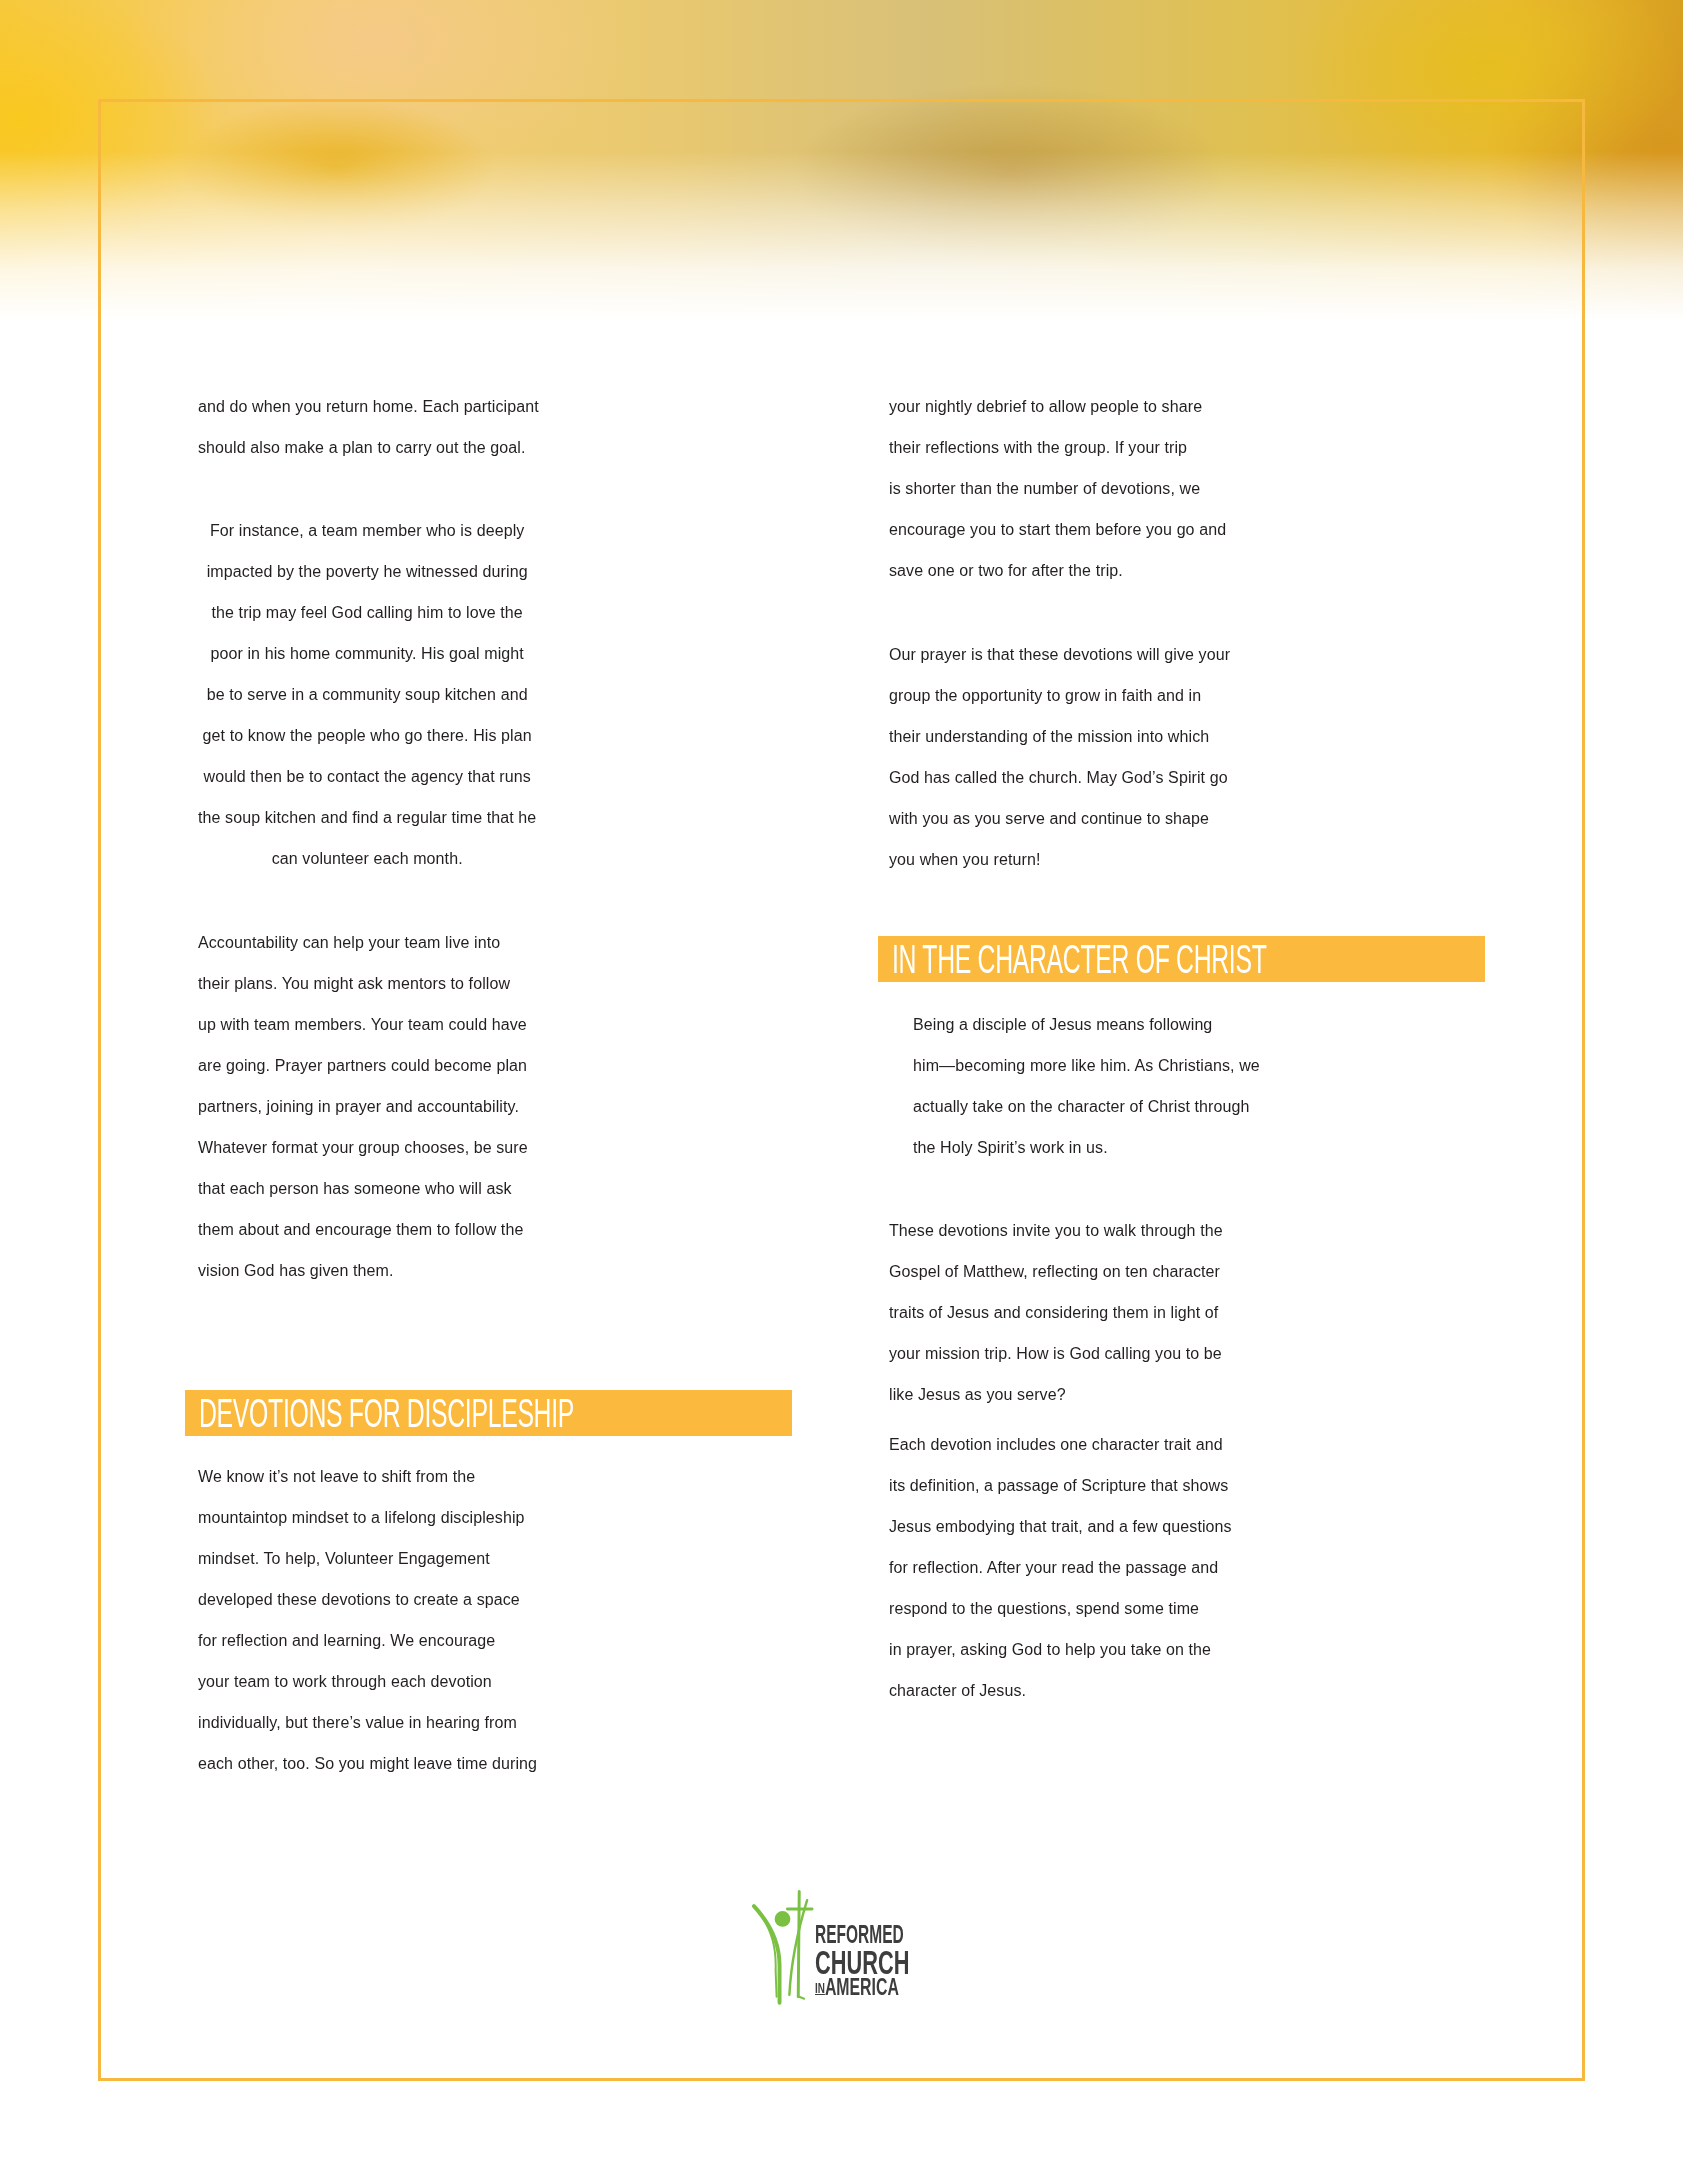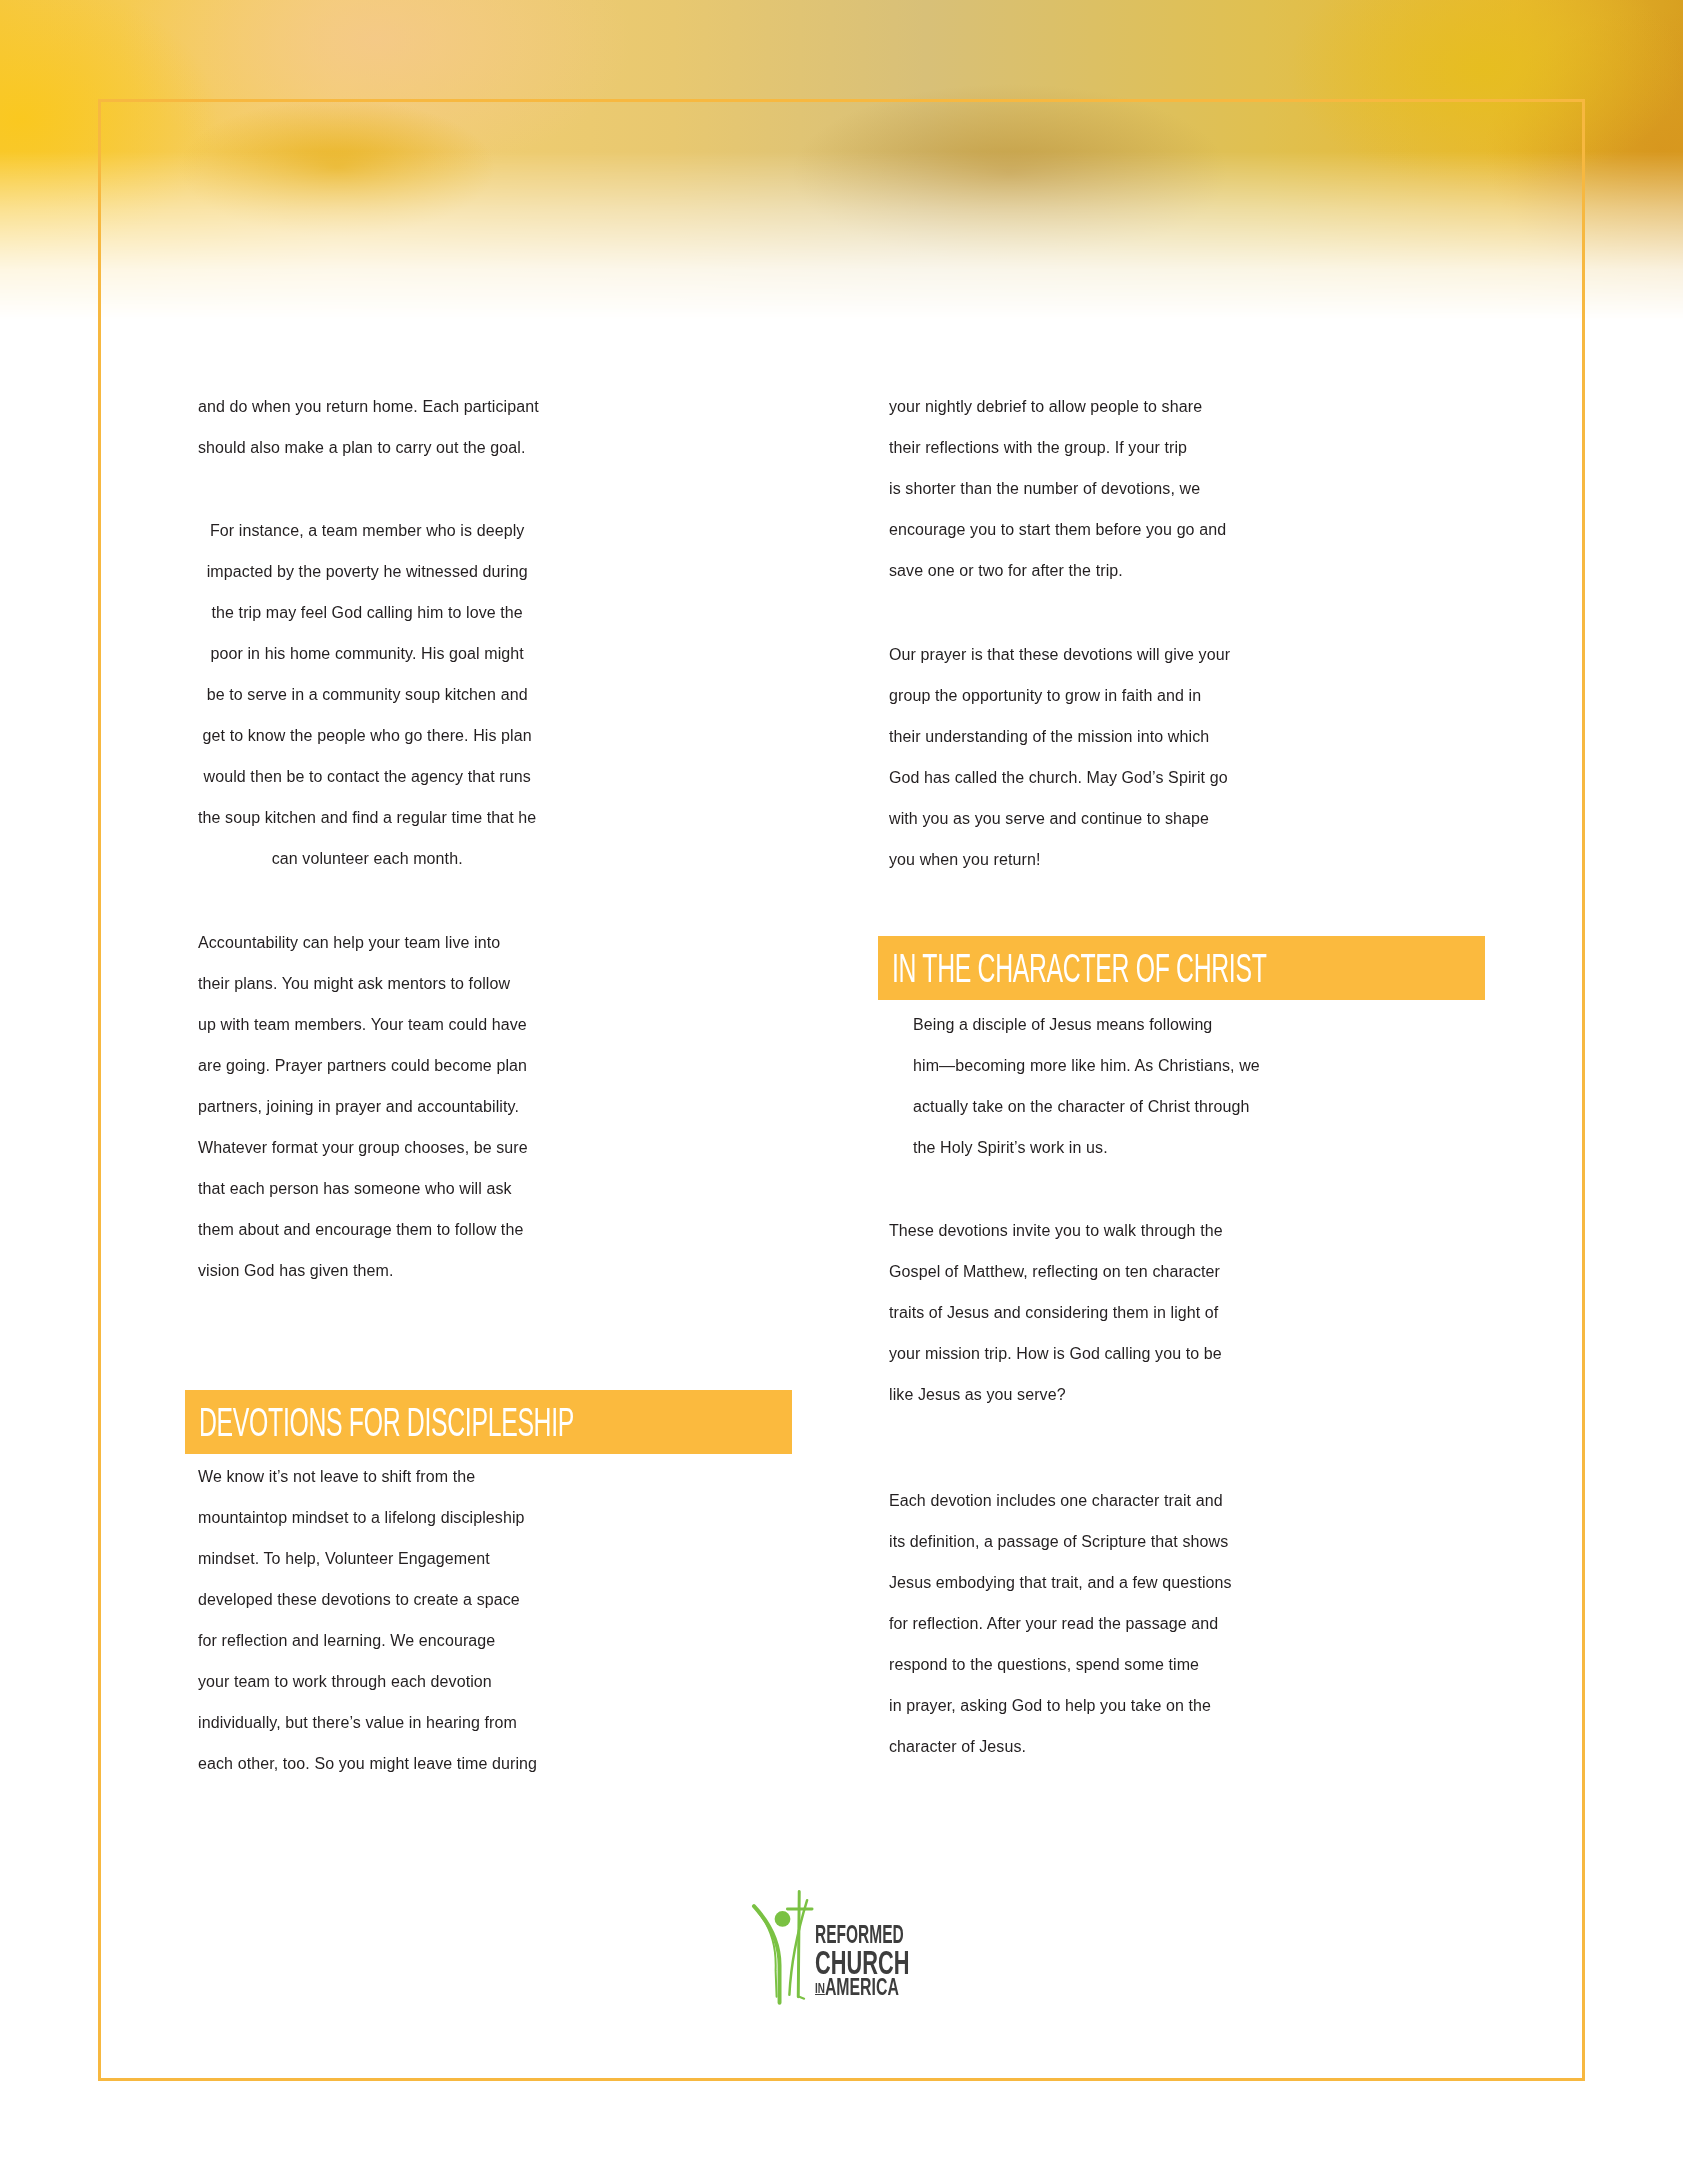--- a/index.html
+++ b/index.html
@@ -27,21 +27,21 @@
   }
   .para {
     position: absolute; margin: 0;
     font-size: 16px; line-height: 41px; color: #231f20;
     letter-spacing: 0.1px;
   }
   .para .line { display: block; white-space: nowrap; }
   .col-left { left: 198px; }
   .col-right { left: 889px; }
   .section-bar {
-    position: absolute; height: 64px; background: #fbba3e;
+    position: absolute; height: 46px; background: #fbba3e;
     display: flex; align-items: center; box-sizing: border-box; padding-left: 14px;
   }
   .section-title {
     color: #ffffff; font-family: "Liberation Sans", sans-serif; font-size: 40px;
     transform: scaleX(0.62); transform-origin: left center; white-space: nowrap;
     letter-spacing: -0.5px; line-height: 1;
   }
   .logo { position: absolute; left: 750px; top: 1886px; width: 188px; height: 124px; }
   .logo-text {
     position: absolute; left: 65px; top: 36px;
@@ -128,21 +128,21 @@
     <span class="line">actually take on the character of Christ through</span>
     <span class="line">the Holy Spirit’s work in us.</span>
   </p>
 <p class="para col-right" style="top:1210px;">
     <span class="line">These devotions invite you to walk through the</span>
     <span class="line">Gospel of Matthew, reflecting on ten character</span>
     <span class="line">traits of Jesus and considering them in light of</span>
     <span class="line">your mission trip. How is God calling you to be</span>
     <span class="line">like Jesus as you serve?</span>
   </p>
-<p class="para col-right" style="top:1480px;">
+<p class="para col-right" style="top:1424px;">
     <span class="line">Each devotion includes one character trait and</span>
     <span class="line">its definition, a passage of Scripture that shows</span>
     <span class="line">Jesus embodying that trait, and a few questions</span>
     <span class="line">for reflection. After your read the passage and</span>
     <span class="line">respond to the questions, spend some time</span>
     <span class="line">in prayer, asking God to help you take on the</span>
     <span class="line">character of Jesus.</span>
   </p>
 
 <div class="logo">

